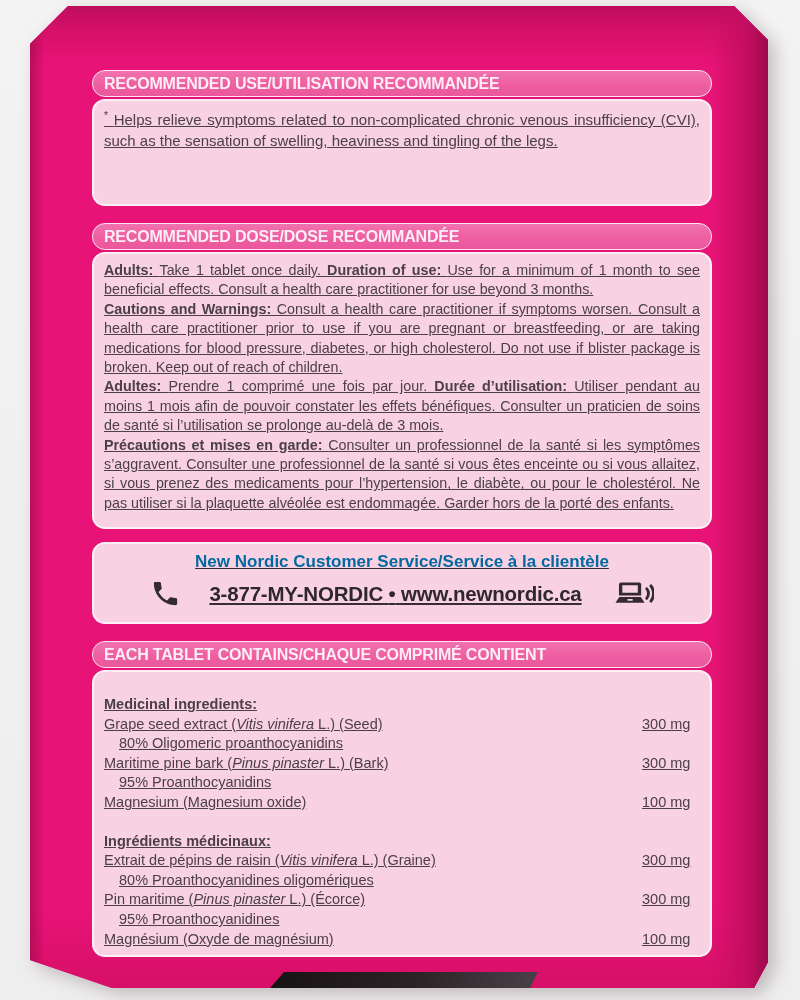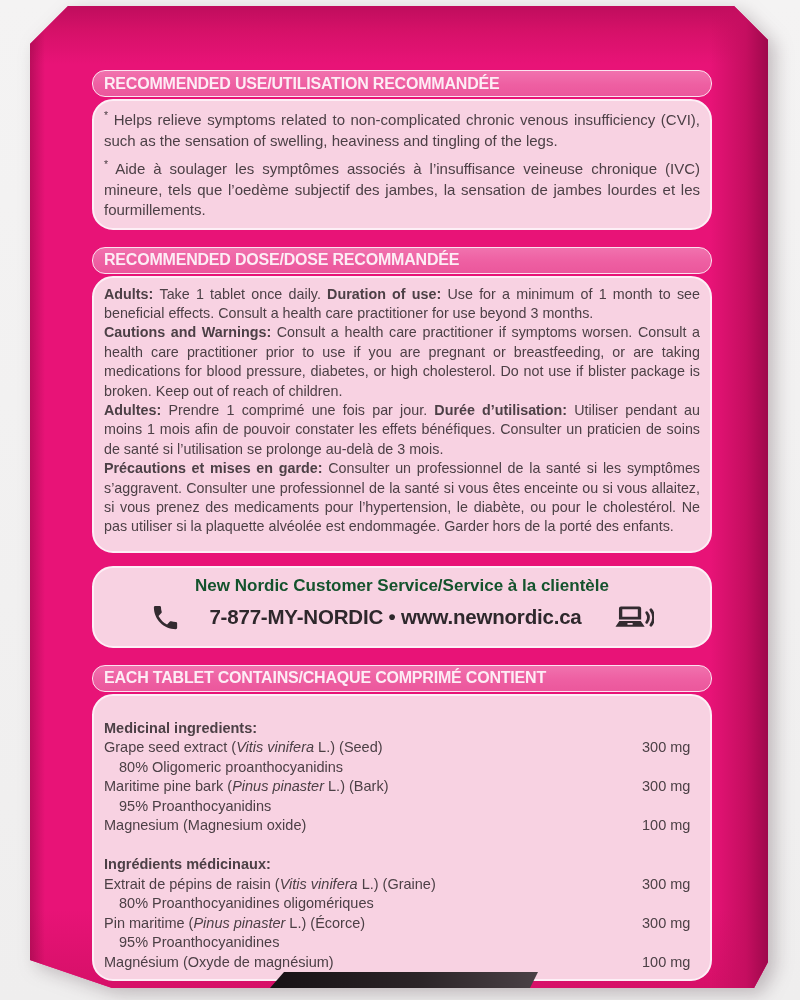--- a/index.html
+++ b/index.html
@@ -27,33 +27,33 @@
   }
   .content{position:absolute;left:62px;top:64px;width:620px;}
   .bar{
     height:27px;box-sizing:border-box;
     background:linear-gradient(180deg,#F172AE 0,#EE5FA2 55%,#EB579C 100%);
     border:1.5px solid #FBE3EF;border-radius:13px;
     color:#FDEDF5;font-weight:bold;font-size:16px;letter-spacing:-0.2px;
     display:flex;align-items:center;padding:12px 11px;
   }
   .panel{
-    background:#F8D2E2;border:2px solid #FDEFF6;border-radius:21px;
-    box-sizing:border-box;color:#4C4046;
+    background:#F8D2E2;border:2px solid #FDEFF6;border-radius:13px;
+    box-sizing:border-box;color:#4C4046;text-decoration:underline;
   }
   .panel.use{margin-top:2px;min-height:107px;padding:4px 10px;font-size:15px;line-height:20.5px;text-align:justify;}
   .panel.use p{margin:0 0 3px 0;}
   .panel.use sup{font-size:70%;}
   .bar.dose{margin-top:17px;}
   .panel.dose{margin-top:2px;min-height:277px;padding:7px 10px;font-size:14.3px;line-height:19.4px;text-align:justify;}
   .panel.dose p{margin:0;}
   .b{font-weight:bold;}
   .i{font-style:italic;}
   .panel.cs{margin-top:13px;height:82px;text-align:center;padding:7px 10px 6px;color:#362E33;}
-  .cs-title{font-weight:bold;font-size:17px;line-height:22px;color:#14532d;}
+  .cs-title{font-weight:bold;font-size:17px;line-height:22px;color:#0369a1;}
   .cs-row{display:flex;align-items:center;justify-content:center;gap:28px;margin-top:5px;}
   .cs-phone{font-weight:bold;font-size:20.5px;letter-spacing:-0.2px;color:#2E282C;white-space:nowrap;}
   .icon{fill:#332B30;stroke:none;flex:0 0 auto;}
   .bar.ing-bar{margin-top:17px;}
   .panel.ing{margin-top:2px;min-height:256px;padding:6px 10px;font-size:14.5px;line-height:19.6px;}
   .ing-title{font-weight:bold;margin-top:17px;}
   .ing-group + .ing-group{margin-top:19px;}
   .ing-row{display:flex;gap:14px;}
   .ing-name{flex:1;}
   .ing-name.indent{padding-left:15px;}
@@ -66,40 +66,39 @@
   <div class="shadow-wrap">
     <div class="box">
 
       <div class="content">
 
         <div class="bar">
           <span>RECOMMENDED USE/UTILISATION RECOMMANDÉE</span>
         </div>
         <div class="panel use">
           <p><sup>*</sup> <span>Helps relieve symptoms related to non-complicated chronic venous insufficiency (CVI), such as the sensation of swelling, heaviness and tingling of the legs.</span></p>
-          <p><sup>*</sup> <span>Aide à soulager les symptômes associés à l’insuffisance veineuse chronique (IVC) mineure, tels que l’oedème subjectif des jambes, la sensation de jambes lourdes et les fourmillements.</span></p>
         </div>
 
         <div class="bar dose">
           <span>RECOMMENDED DOSE/DOSE RECOMMANDÉE</span>
         </div>
         <div class="panel dose">
             <p><span class="b">Adults: </span><span>Take 1 tablet once daily. </span><span class="b">Duration of use: </span><span>Use for a minimum of 1 month to see beneficial effects. Consult a health care practitioner for use beyond 3 months.</span></p>
             <p><span class="b">Cautions and Warnings: </span><span>Consult a health care practitioner if symptoms worsen. Consult a health care practitioner prior to use if you are pregnant or breastfeeding, or are taking medications for blood pressure, diabetes, or high cholesterol. Do not use if blister package is broken. Keep out of reach of children.</span></p>
             <p><span class="b">Adultes: </span><span>Prendre 1 comprimé une fois par jour. </span><span class="b">Durée d’utilisation: </span><span>Utiliser pendant au moins 1 mois afin de pouvoir constater les effets bénéfiques. Consulter un praticien de soins de santé si l’utilisation se prolonge au-delà de 3 mois.</span></p>
             <p><span class="b">Précautions et mises en garde: </span><span>Consulter un professionnel de la santé si les symptômes s’aggravent. Consulter une professionnel de la santé si vous êtes enceinte ou si vous allaitez, si vous prenez des medicaments pour l’hypertension, le diabète, ou pour le cholestérol. Ne pas utiliser si la plaquette alvéolée est endommagée. Garder hors de la porté des enfants.</span></p>
           </div>
 
         <div class="panel cs">
           <div class="cs-title">New Nordic Customer Service/Service à la clientèle</div>
           <div class="cs-row">
             <svg class="icon" width="31" height="31" viewBox="0 0 24 24" aria-hidden="true">
               <path d="M6.62 10.79c1.44 2.83 3.76 5.14 6.59 6.59l2.2-2.2c.27-.27.67-.36 1.02-.24 1.12.37 2.33.57 3.57.57.55 0 1 .45 1 1V20c0 .55-.45 1-1 1-9.39 0-17-7.61-17-17 0-.55.45-1 1-1h3.5c.55 0 1 .45 1 1 0 1.25.2 2.45.57 3.57.11.35.03.74-.25 1.02l-2.2 2.2z"></path>
             </svg>
-            <span class="cs-phone"><span>7-877-MY-NORDIC</span> <span>•</span> <span>www.newnordic.ca</span></span>
+            <span class="cs-phone"><span>3-877-MY-NORDIC</span> <span>•</span> <span>www.newnordic.ca</span></span>
             <svg class="icon" width="44" height="31" viewBox="0 0 34 24" aria-hidden="true">
               <path d="M8.5 3.5h14a1.6 1.6 0 0 1 1.6 1.6v8.4h-17.2V5.1a1.6 1.6 0 0 1 1.6-1.6z m1 2.1v5.8h12V5.6z" fill-rule="evenodd"></path>
               <path d="M4.2 19.2h22.6l-3-4.5H7.2z m9.3-2.9h4v1.4h-4z" fill-rule="evenodd"></path>
               <path d="M27.7 7.4a1.1 1.1 0 0 1 1.55.15 7.4 7.4 0 0 1 0 8.9 1.1 1.1 0 0 1-1.7-1.4 5.2 5.2 0 0 0 0-6.1 1.1 1.1 0 0 1 .15-1.55z"></path>
               <path d="M31 5.2a1.1 1.1 0 0 1 1.55.2 10.8 10.8 0 0 1 0 13.2 1.1 1.1 0 0 1-1.75-1.35 8.6 8.6 0 0 0 0-10.5A1.1 1.1 0 0 1 31 5.2z"></path>
             </svg>
           </div>
         </div>
 
         <div class="bar ing-bar">

